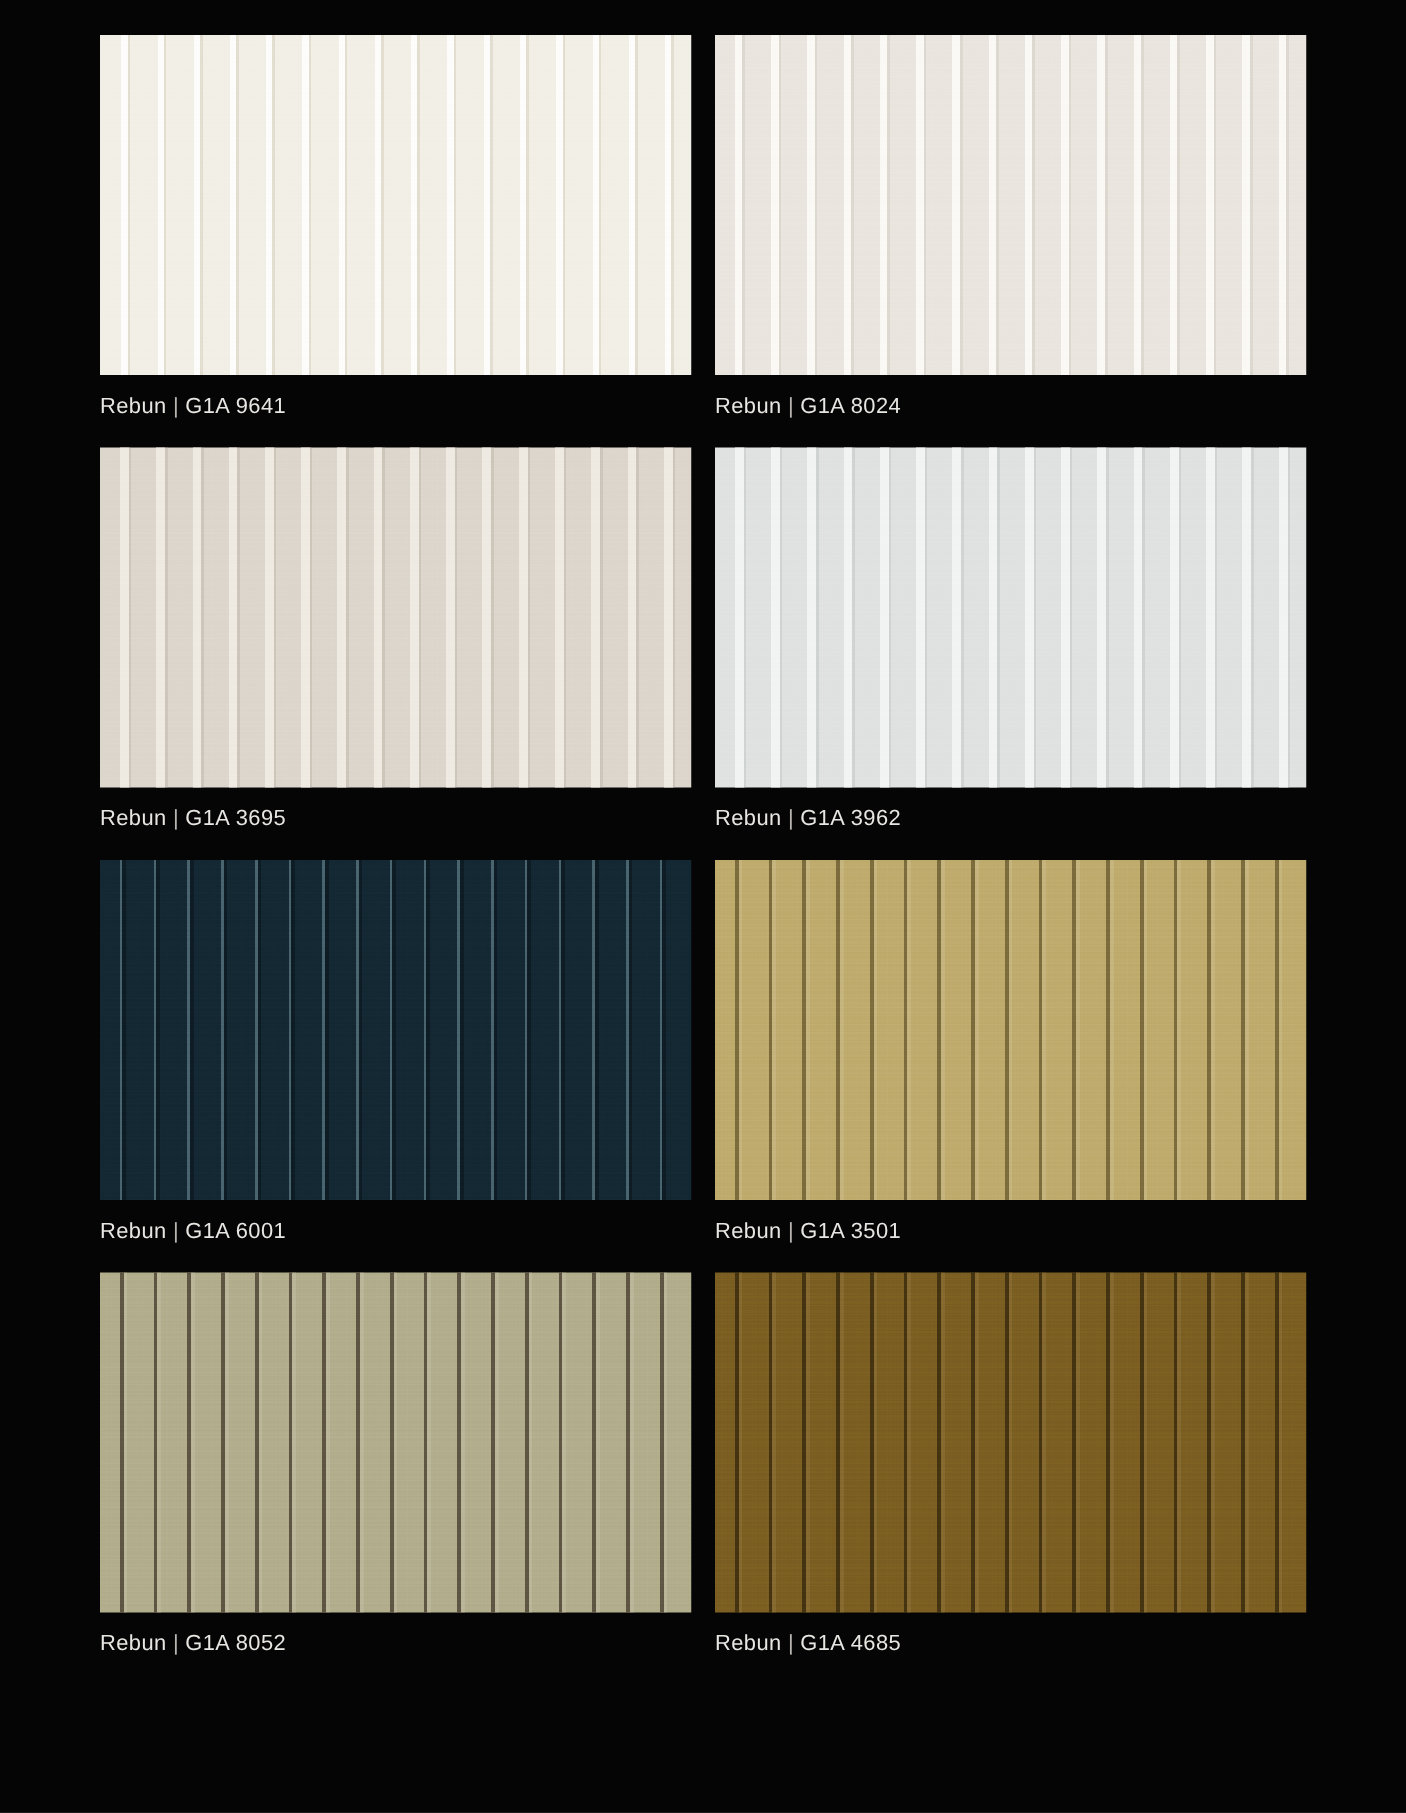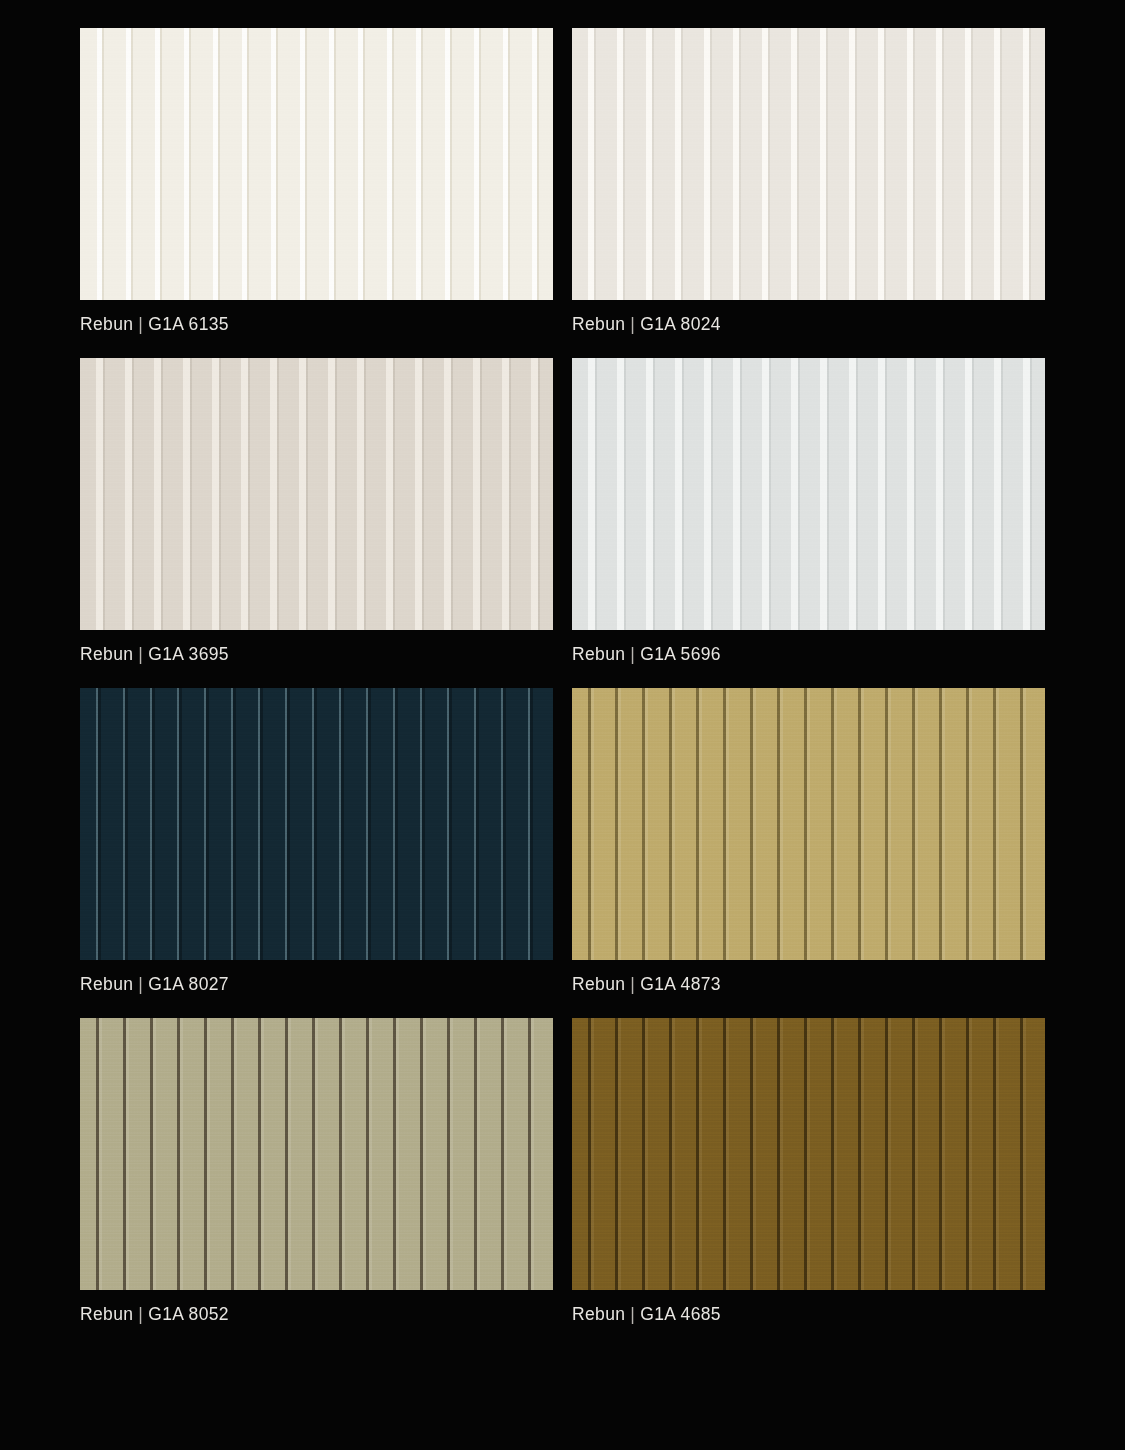--- a/index.html
+++ b/index.html
@@ -197,41 +197,41 @@
         rgba(255,255,255,0.00) 27px);
   }
 </style>
 </head>
 <body>
 
 <div class="catalog-page">
   <div class="swatch-grid" id="swatch-grid">
       <div class="swatch-card">
         <div class="swatch-image tex-8023"></div>
-        <div class="swatch-label"><span>Rebun</span><span class="sep">|</span><span>G1A 6135</span></div>
+        <div class="swatch-label"><span>Rebun</span><span class="sep">|</span><span>G1A 9641</span></div>
       </div>
       <div class="swatch-card">
         <div class="swatch-image tex-8024"></div>
         <div class="swatch-label"><span>Rebun</span><span class="sep">|</span><span>G1A 8024</span></div>
       </div>
       <div class="swatch-card">
         <div class="swatch-image tex-8025"></div>
         <div class="swatch-label"><span>Rebun</span><span class="sep">|</span><span>G1A 3695</span></div>
       </div>
       <div class="swatch-card">
         <div class="swatch-image tex-8026"></div>
-        <div class="swatch-label"><span>Rebun</span><span class="sep">|</span><span>G1A 5696</span></div>
+        <div class="swatch-label"><span>Rebun</span><span class="sep">|</span><span>G1A 3962</span></div>
       </div>
       <div class="swatch-card">
         <div class="swatch-image tex-8027"></div>
-        <div class="swatch-label"><span>Rebun</span><span class="sep">|</span><span>G1A 8027</span></div>
+        <div class="swatch-label"><span>Rebun</span><span class="sep">|</span><span>G1A 6001</span></div>
       </div>
       <div class="swatch-card">
         <div class="swatch-image tex-8051"></div>
-        <div class="swatch-label"><span>Rebun</span><span class="sep">|</span><span>G1A 4873</span></div>
+        <div class="swatch-label"><span>Rebun</span><span class="sep">|</span><span>G1A 3501</span></div>
       </div>
       <div class="swatch-card">
         <div class="swatch-image tex-8052"></div>
         <div class="swatch-label"><span>Rebun</span><span class="sep">|</span><span>G1A 8052</span></div>
       </div>
       <div class="swatch-card">
         <div class="swatch-image tex-8053"></div>
         <div class="swatch-label"><span>Rebun</span><span class="sep">|</span><span>G1A 4685</span></div>
       </div>
     </div>

